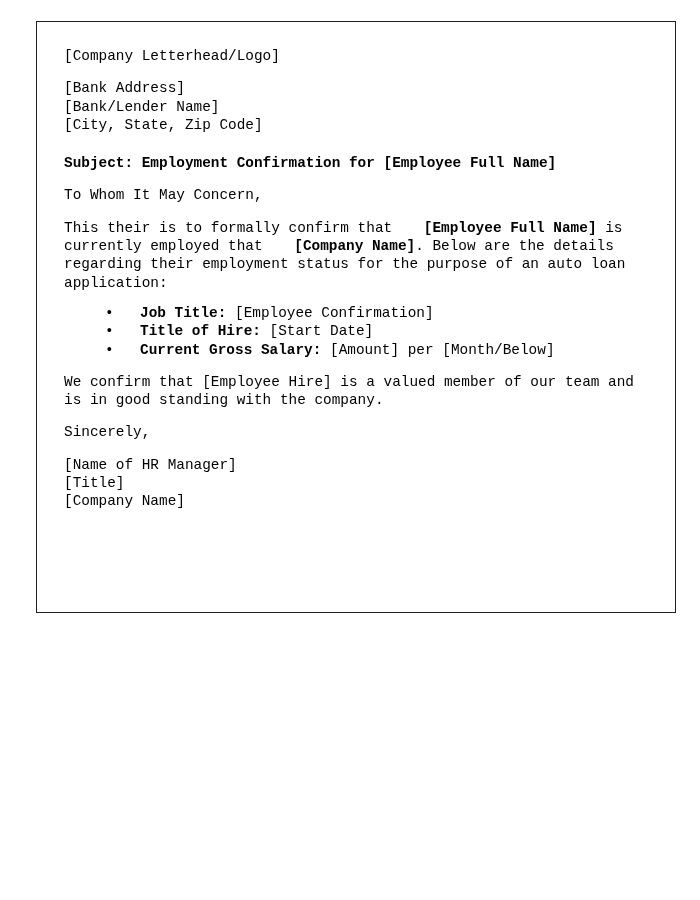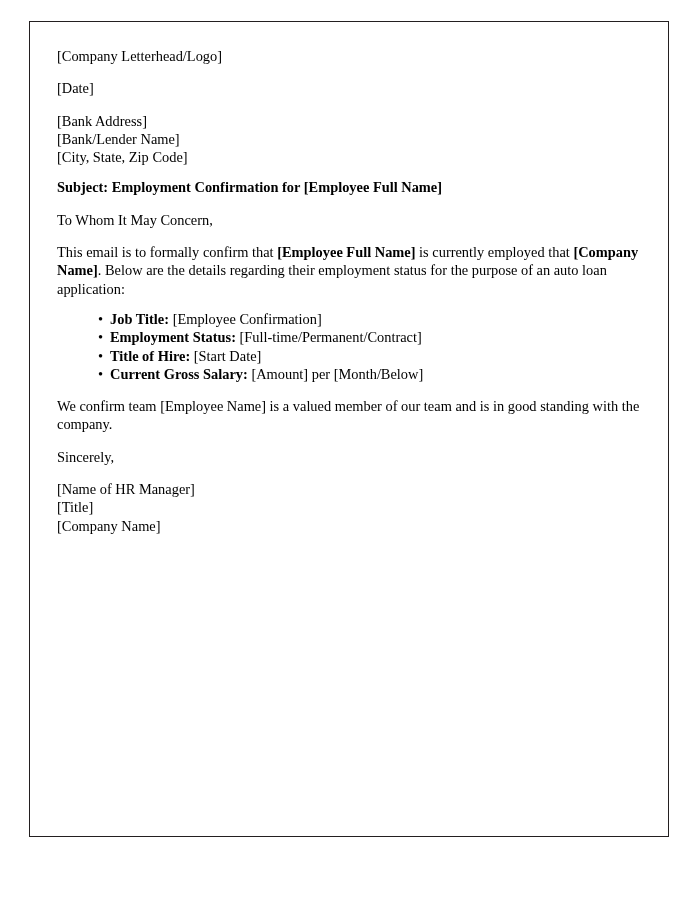--- a/index.html
+++ b/index.html
@@ -9,27 +9,28 @@
   }
   body {
     width: 700px;
     height: 900px;
     font-family: "Liberation Serif", "DejaVu Serif", serif;
     color: #000000;
     overflow: hidden;
   }
   .page {
     position: absolute;
-    left: 29px;
+    left: 36px;
     top: 21px;
     width: 640px;
-    height: 816px;
+    height: 592px;
     border: 1.5px solid #231f20;
     box-sizing: border-box;
     background: #ffffff;
+    font-family: Liberation Mono, monospace;
   }
   .content {
     position: absolute;
     left: 27px;
     top: 25px;
     right: 22px;
   }
   .line {
     font-size: 14.4px;
     line-height: 18.3px;
@@ -39,26 +40,27 @@
     font-size: 14.4px;
     line-height: 18.3px;
     margin: 0;
     text-align: left;
   }
   .gap-block {
     margin-top: 14px;
   }
   .bold {
     font-weight: bold;
+    margin-left: 23px;
   }
   .subject {
     font-weight: bold;
     font-size: 14.4px;
     line-height: 18.3px;
-    margin-top: 12px;
+    margin-top: 20px;
   }
   ul.details {
     margin: 12px 0 0 0;
     padding-left: 41px;
     list-style: none;
   }
   ul.details li {
     font-size: 14.4px;
     line-height: 18.3px;
     position: relative;
@@ -78,42 +80,40 @@
   }
 </style>
 </head>
 <body>
 
 <div class="page">
   <div class="content">
 
     <div class="line">[Company Letterhead/Logo]</div>
 
-    <div class="line gap-block">[Date]</div>
 
     <div class="gap-block">
       <div class="addr-line">[Bank Address]</div>
       <div class="addr-line">[Bank/Lender Name]</div>
       <div class="addr-line">[City, State, Zip Code]</div>
     </div>
 
     <div class="subject">Subject: Employment Confirmation for [Employee Full Name]</div>
 
     <div class="line gap-block">To Whom It May Concern,</div>
 
-    <p class="para gap-block"><span>This email is to formally confirm that </span><span class="bold">[Employee Full Name]</span><span> is currently employed that </span><span class="bold">[Company Name]</span><span>. Below are the details regarding their employment status for the purpose of an auto loan application:</span></p>
+    <p class="para gap-block"><span>This their is to formally confirm that </span><span class="bold">[Employee Full Name]</span><span> is currently employed that </span><span class="bold">[Company Name]</span><span>. Below are the details regarding their employment status for the purpose of an auto loan application:</span></p>
 
     <ul class="details">
       <li><span class="bold">Job Title:</span><span> [Employee Confirmation]</span></li>
-      <li><span class="bold">Employment Status:</span><span> [Full-time/Permanent/Contract]</span></li>
       <li><span class="bold">Title of Hire:</span><span> [Start Date]</span></li>
       <li><span class="bold">Current Gross Salary:</span><span> [Amount] per [Month/Below]</span></li>
     </ul>
 
-    <p class="para gap-block">We confirm team [Employee Name] is a valued member of our team and is in good standing with the company.</p>
+    <p class="para gap-block">We confirm that [Employee Hire] is a valued member of our team and is in good standing with the company.</p>
 
 
     <div class="line gap-block">Sincerely,</div>
 
 
     <div class="gap-block">
       <div class="addr-line">[Name of HR Manager]</div>
       <div class="addr-line">[Title]</div>
       <div class="addr-line">[Company Name]</div>
     </div>

